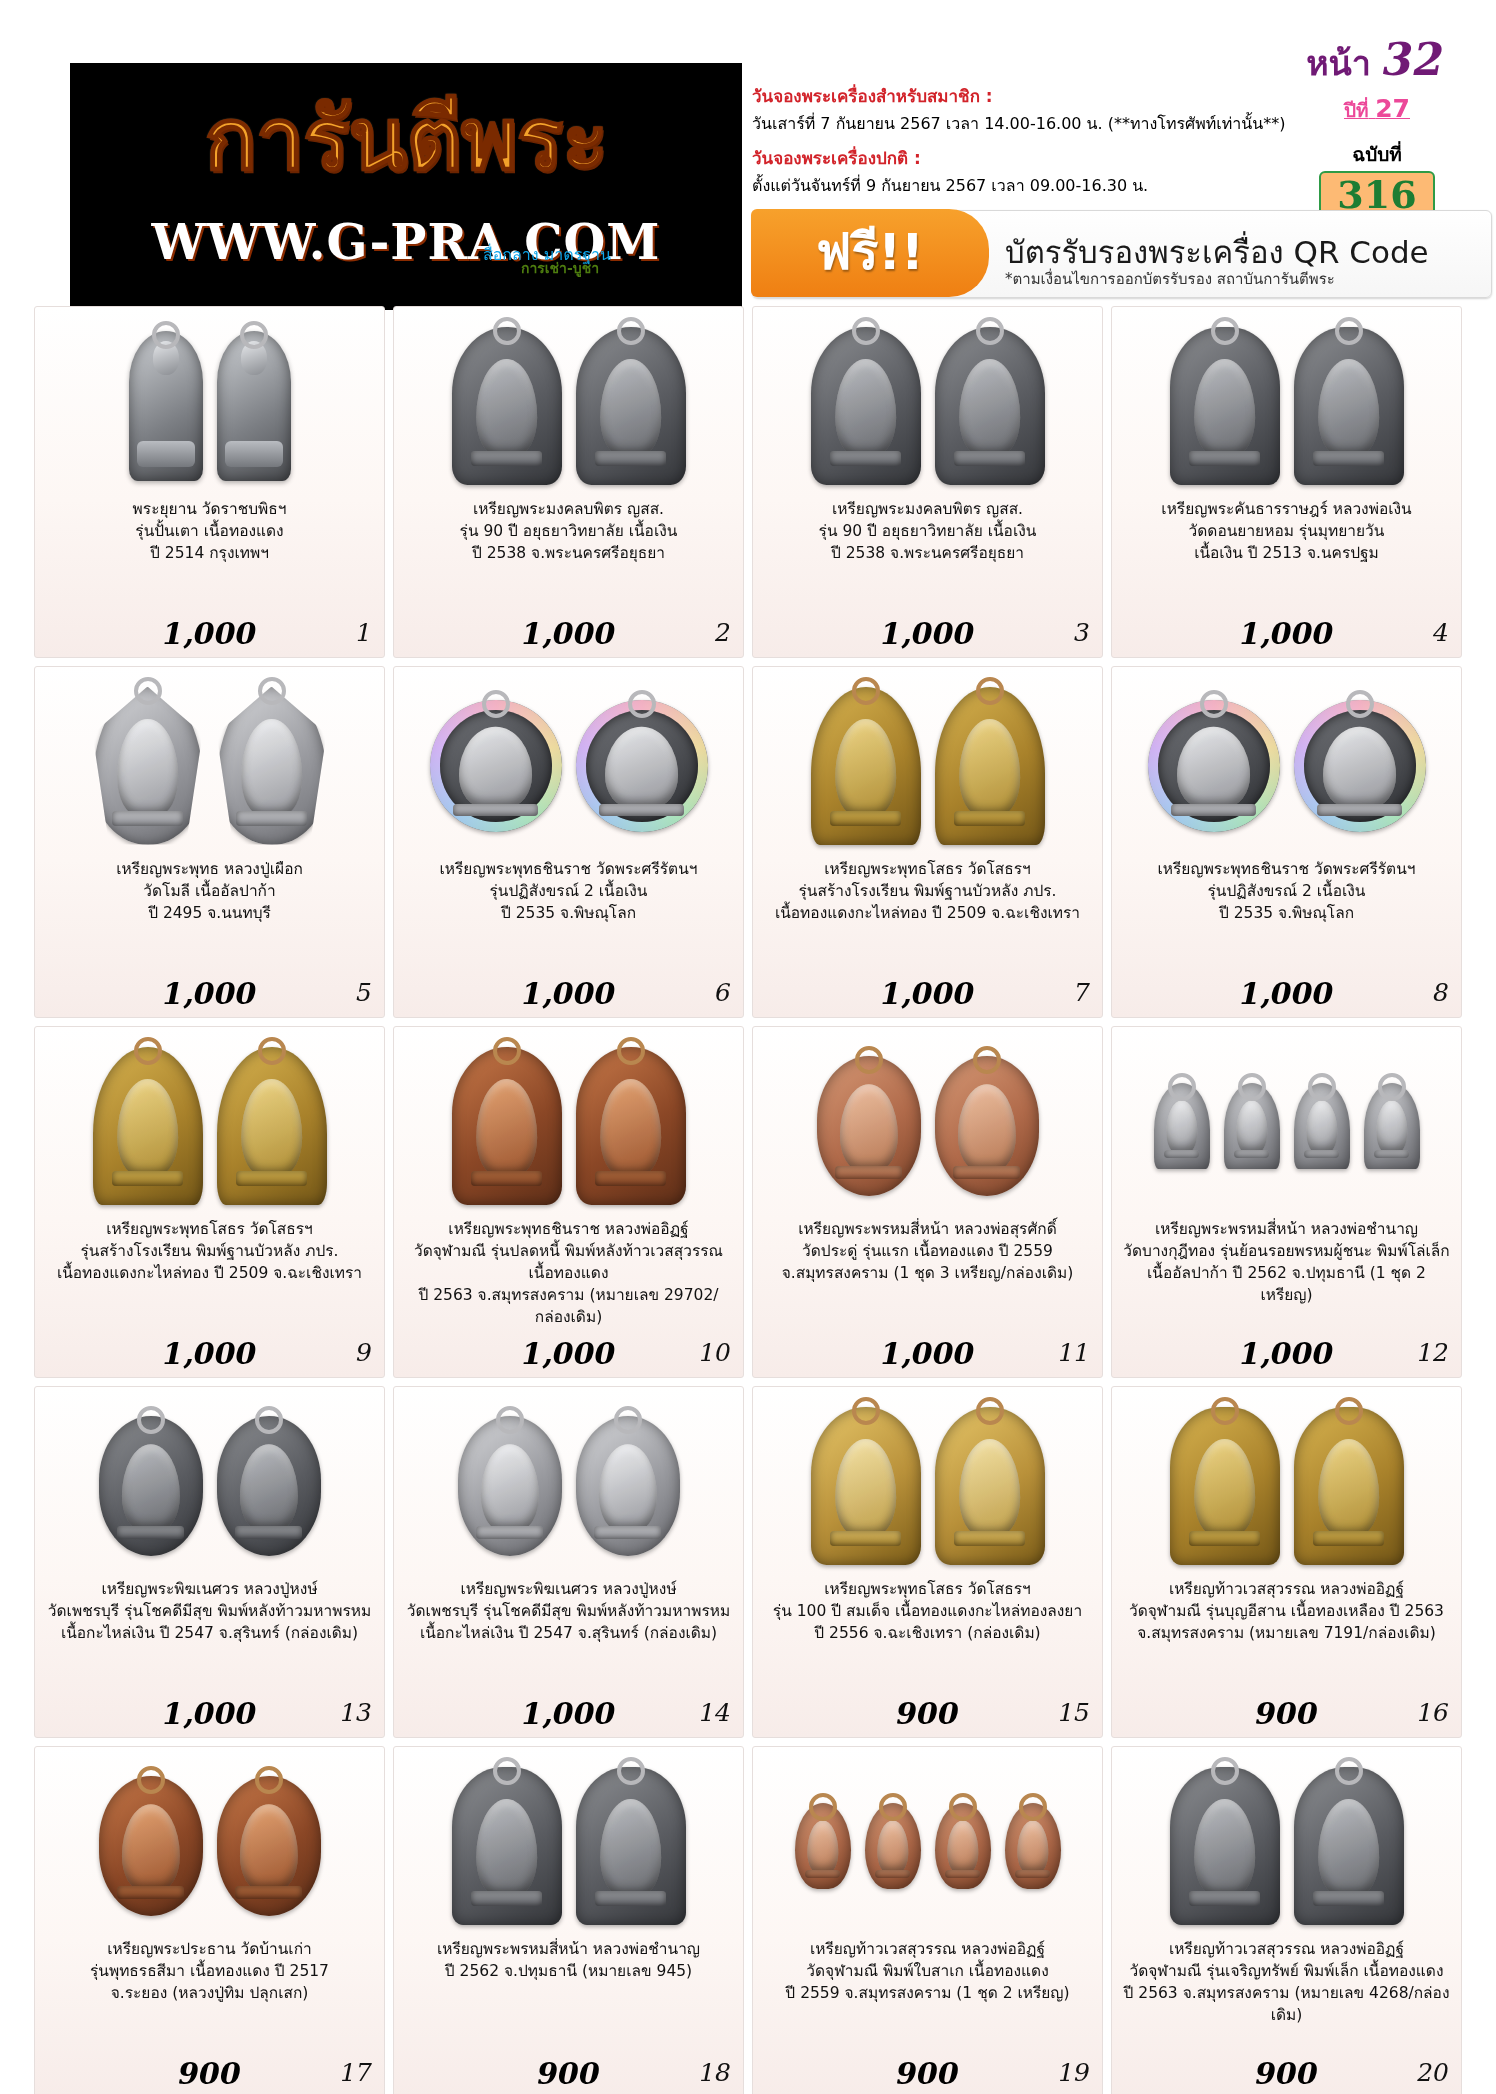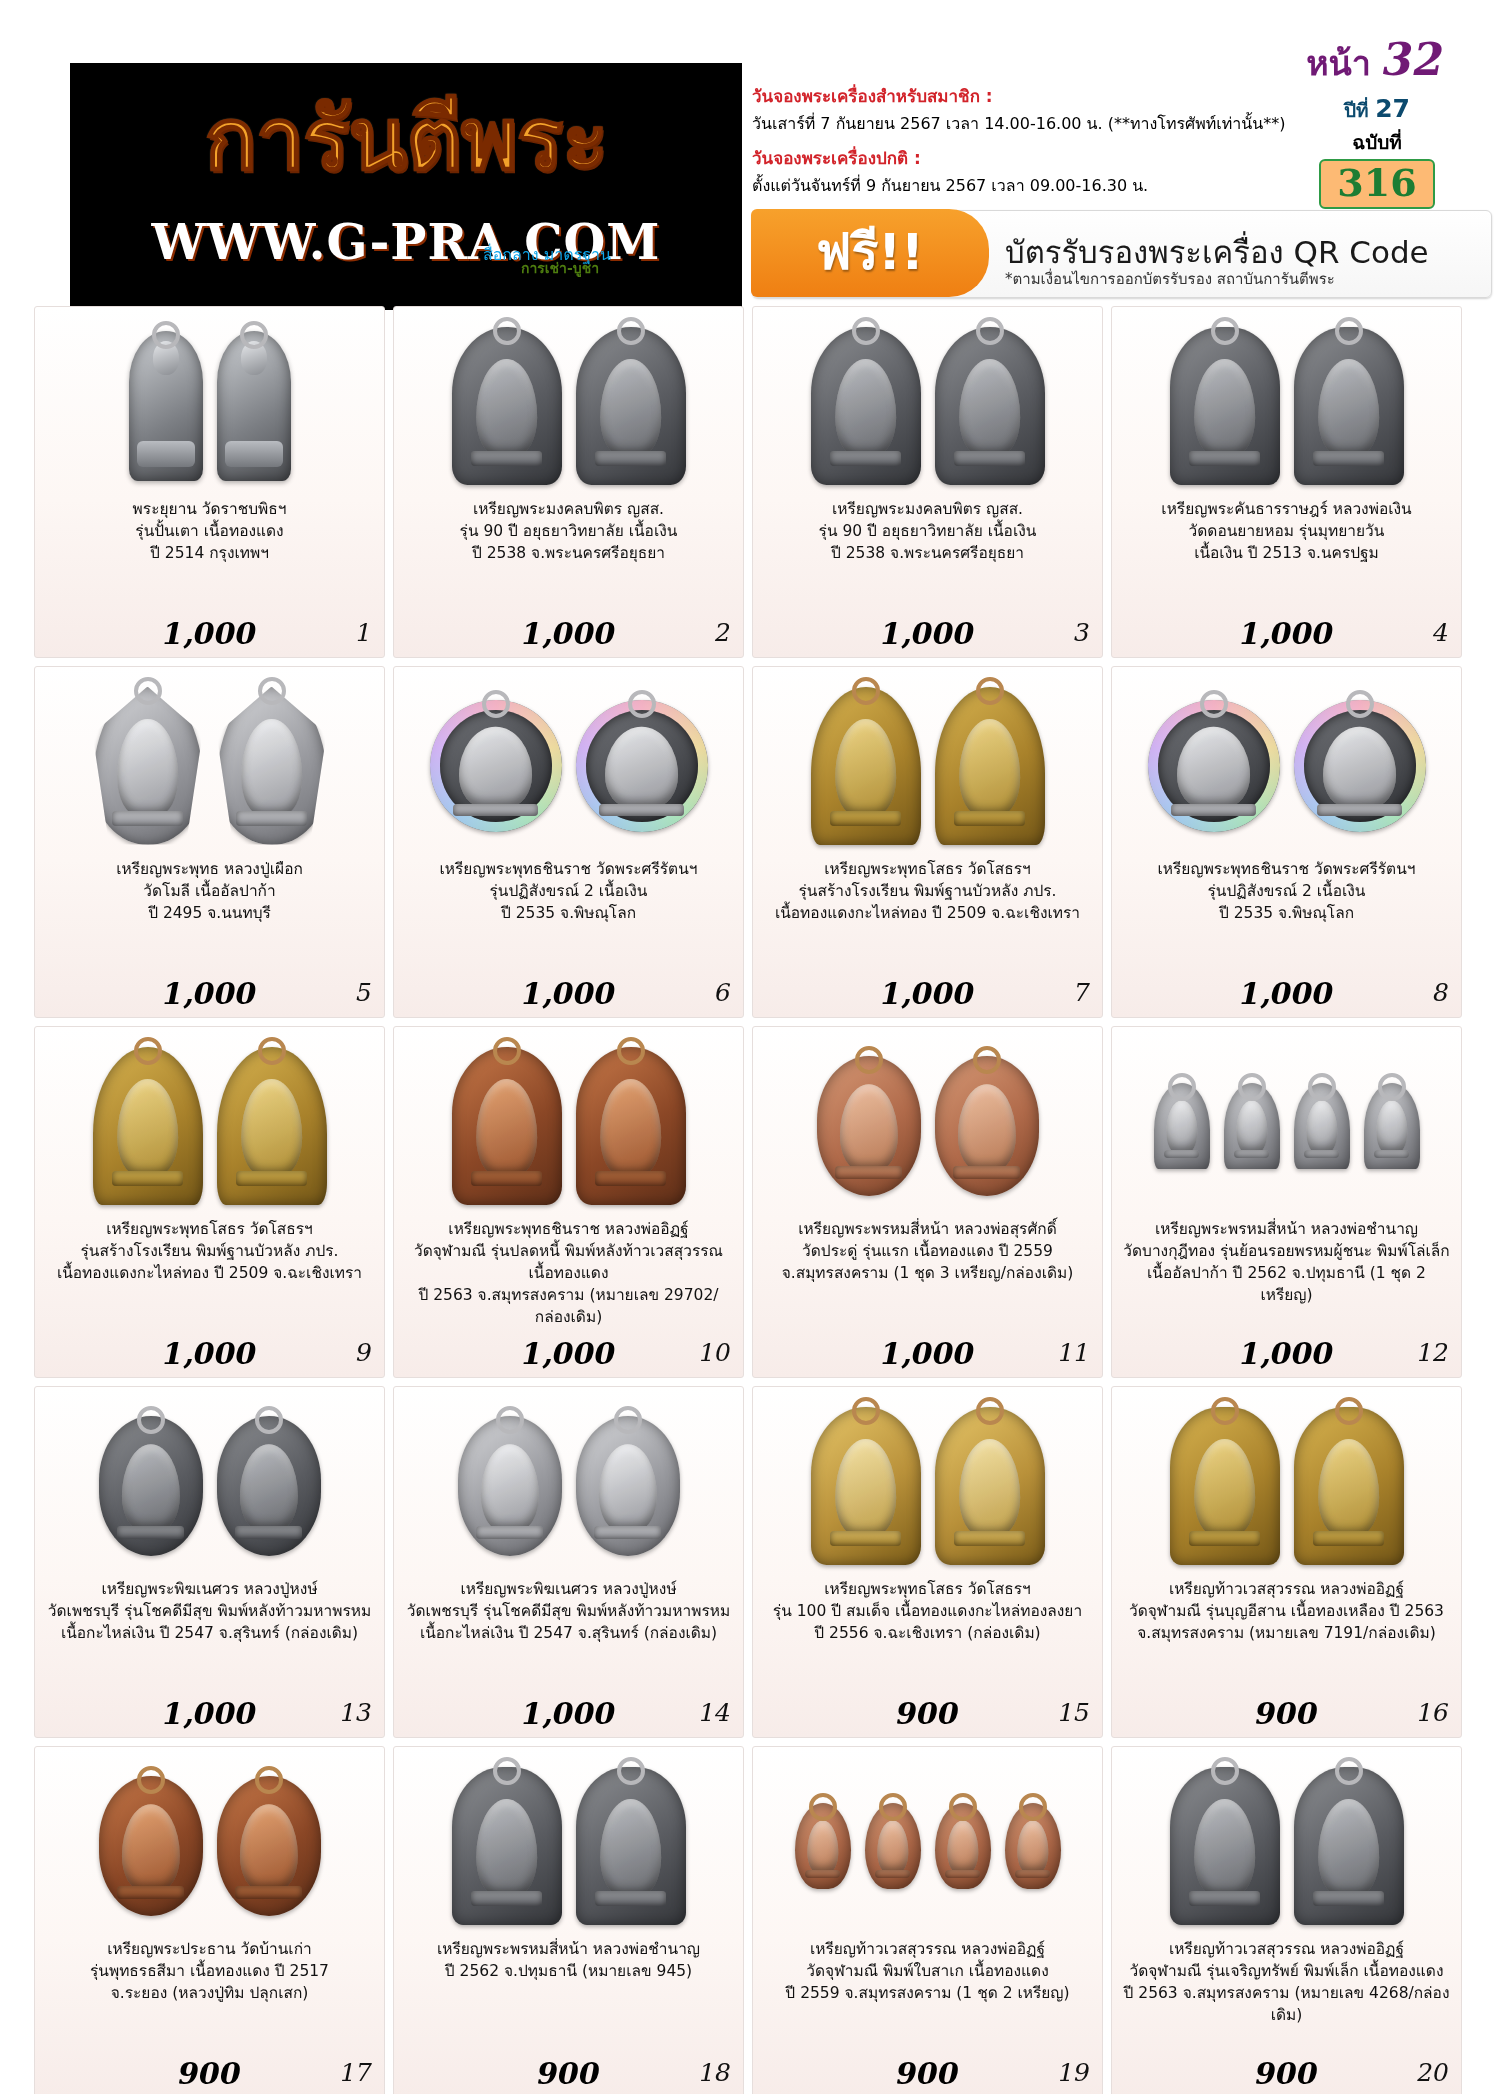--- a/index.html
+++ b/index.html
@@ -46,23 +46,23 @@
   .pagenum{
     position:absolute;right:18px;top:6px;
     font-family:"DejaVu Serif","Liberation Serif",serif;
     font-size:34px;font-weight:bold;color:#701a75;
   }
   .pagenum .num{font-size:44px;font-style:italic;}
 
   .issue{
     position:absolute;right:20px;top:66px;width:130px;text-align:center;
   }
-  .issue .year{font-size:19px;font-weight:bold;color:#0c4a6e;}
+  .issue .year{font-size:19px;font-weight:bold;color:#ec4899;text-decoration:underline;}
   .issue .year b{font-size:25px;}
-  .issue .no-label{font-size:19px;font-weight:bold;color:#000;margin-top:2px;}
+  .issue .no-label{font-size:19px;font-weight:bold;color:#000;margin-top:14px;}
   .issue .no-box{
     margin:2px auto 0;width:112px;height:46px;border:2px solid #2e9b46;border-radius:6px;
     background:#fdba74;color:#1d7d33;font-size:38px;font-weight:bold;line-height:44px;
     font-family:"DejaVu Serif","Liberation Serif",serif;
   }
 
   .notices{position:absolute;left:718px;top:54px;width:560px;color:#000;}
   .notices .hl{color:#d2232a;font-weight:bold;font-size:17px;}
   .notices .ln{font-size:16px;margin:2px 0 8px 0;}
 

